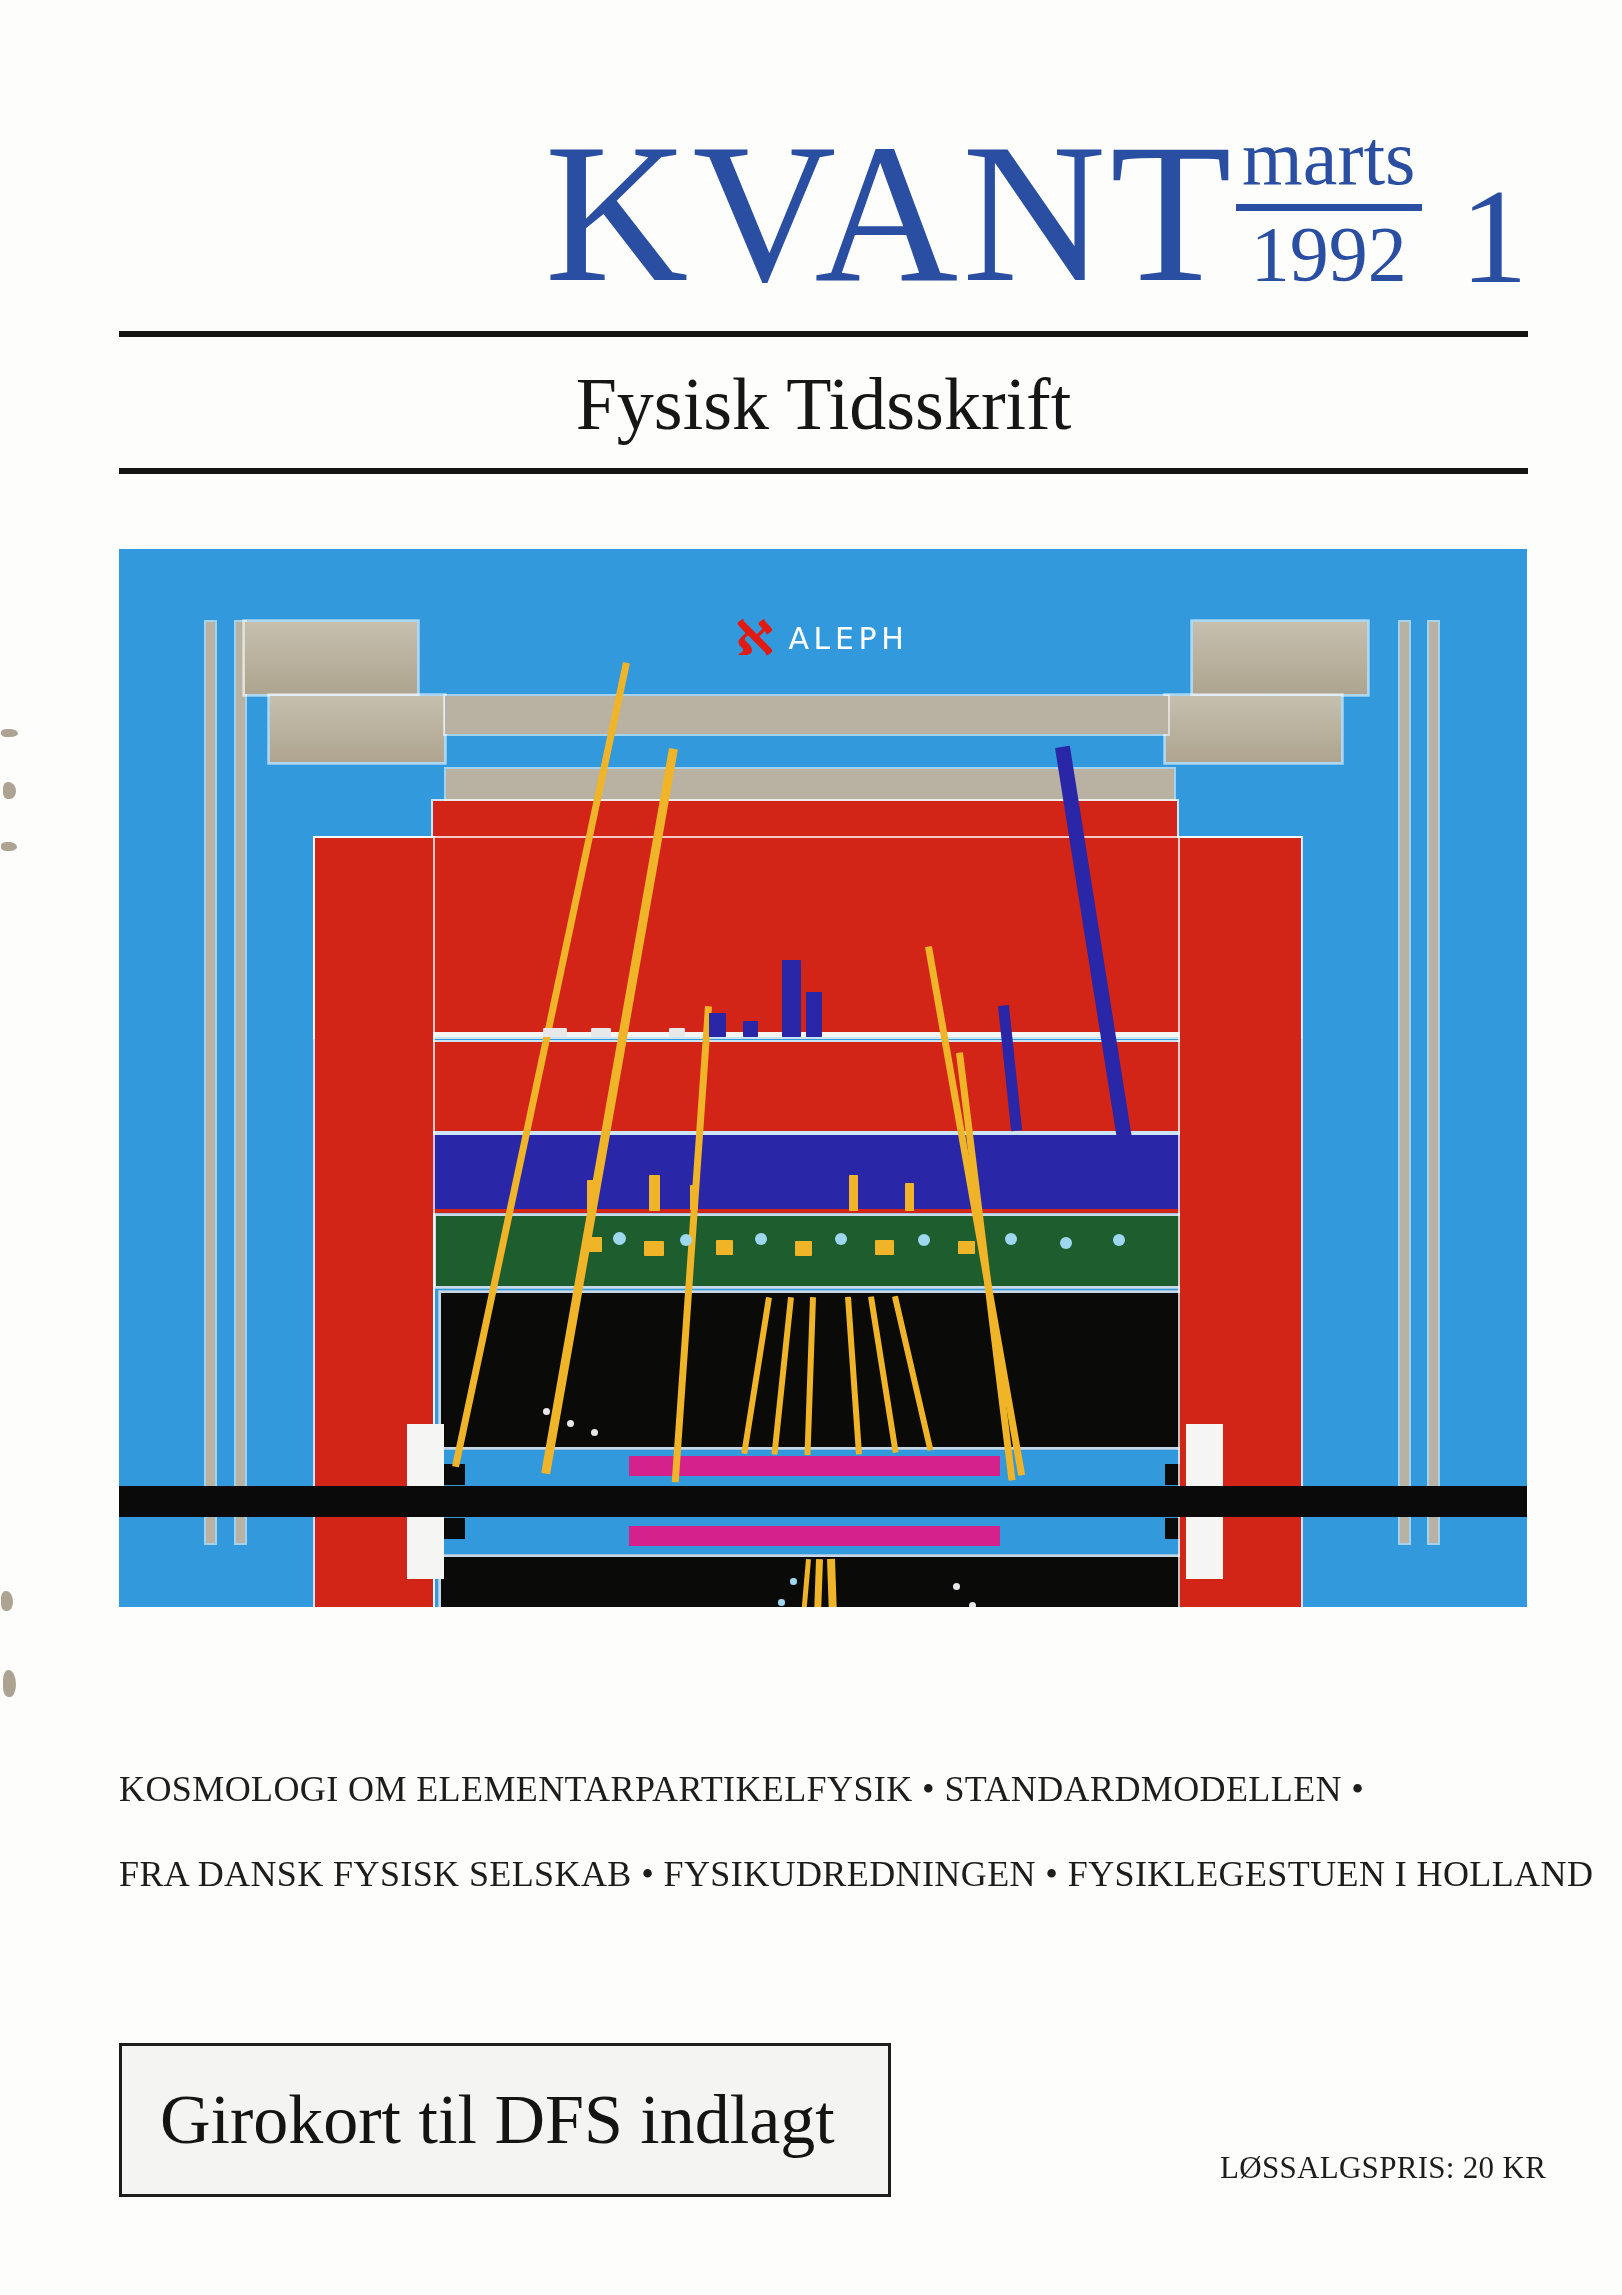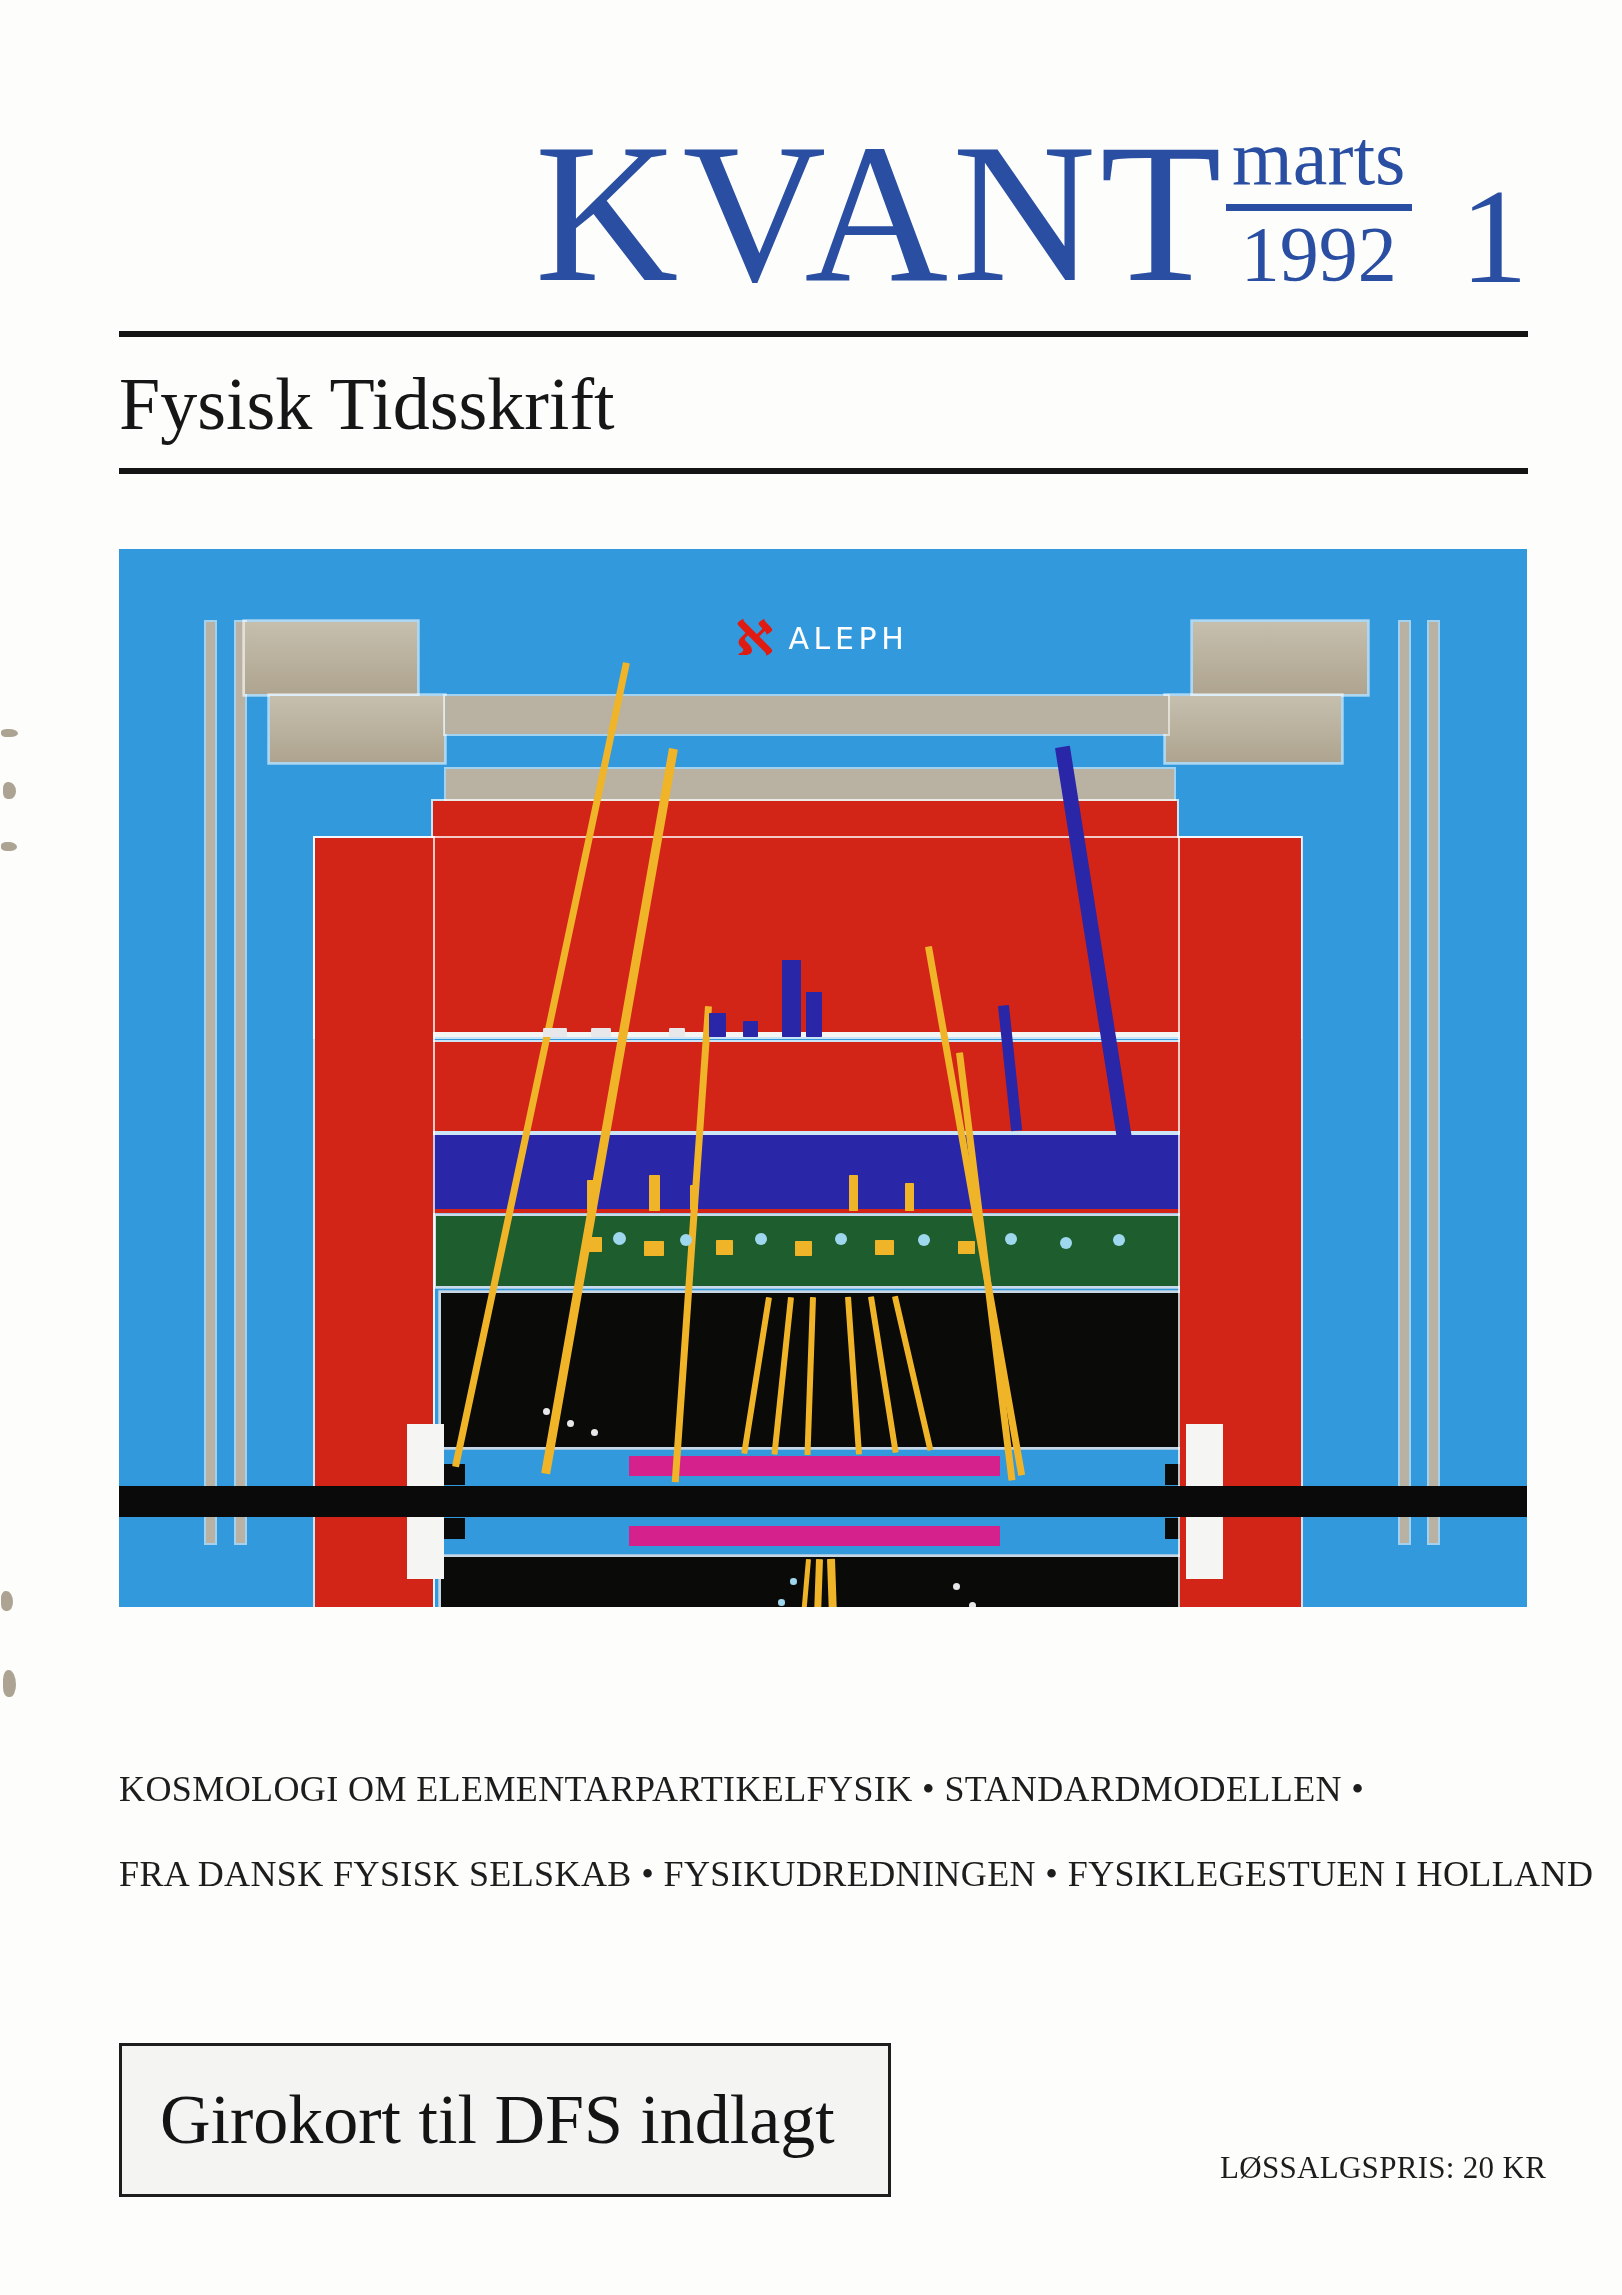--- a/index.html
+++ b/index.html
@@ -45,21 +45,21 @@
     font-size: 199px;
     line-height: .92;
     color: #2a4fa2;
     letter-spacing: 4px;
     font-weight: 400;
     white-space: nowrap;
   }
   .issue-group {
     display: flex;
     align-items: flex-end;
-    gap: 48px;
+    gap: 38px;
     padding-bottom: 12px;
   }
   .date-fraction {
     display: flex;
     flex-direction: column;
     align-items: center;
     color: #2a4fa2;
     line-height: 1.0;
   }
   .date-fraction .num,
@@ -92,21 +92,21 @@
   .rule.bottom { top: 468px; }
 
   .subtitle-band {
     position: absolute;
     left: 119px;
     top: 341px;
     width: 1409px;
     height: 126px;
     display: flex;
     align-items: center;
-    justify-content: flex-start;
+    justify-content: center;
   }
   .subtitle-left {
     font-size: 74px;
     line-height: 1;
     color: #161616;
     white-space: nowrap;
   }
   .subtitle-right {
     font-size: 74px;
     line-height: 1;

